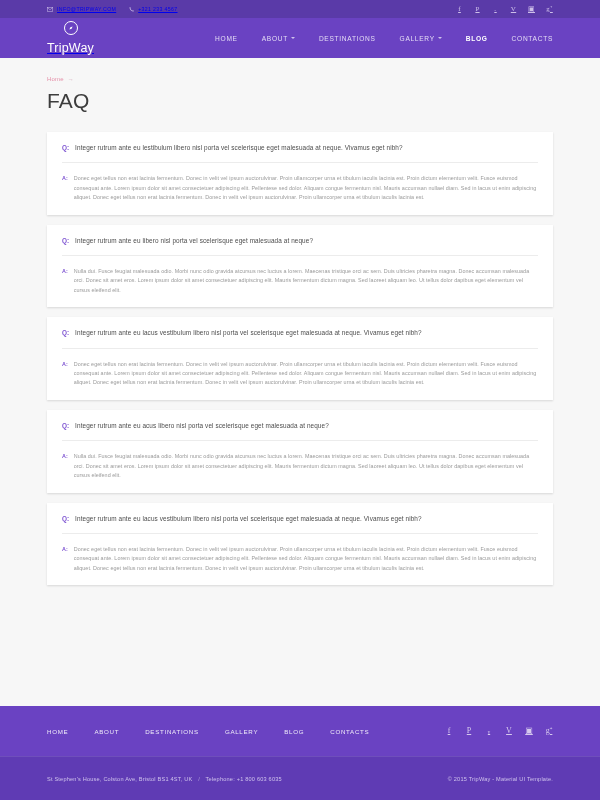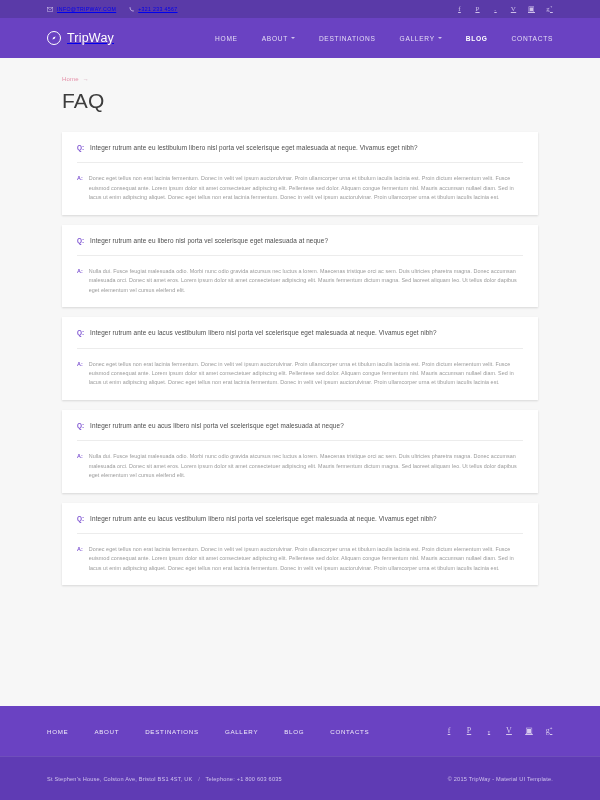--- a/index.html
+++ b/index.html
@@ -41,21 +41,21 @@
   }
 
   
   .header {
     height: 40px;
     background: #6a42c2;
     display: flex;
     align-items: center;
     padding: 0 47px;
   }
-  .brand { display: flex; align-items: center; gap: 6px; }
+  .brand { display: flex; align-items: center; gap: 6px; flex-direction: column; }
   .brand-mark {
     width: 14px; height: 14px;
     border: 1.2px solid #ffffff;
     border-radius: 50%;
     display: flex; align-items: center; justify-content: center;
   }
   .brand-name {
     color: #ffffff;
     font-size: 12.5px;
     font-weight: 400;
@@ -76,21 +76,21 @@
     width: 0; height: 0;
     border-left: 2px solid transparent;
     border-right: 2px solid transparent;
     border-top: 2.6px solid #cfc2ec;
   }
 
   
   .page {
     background: #f7f7f7;
     height: 648px;
-    padding: 0 62px;
+    padding: 0 47px;
     position: relative;
   }
   .breadcrumb {
     padding-top: 18px;
     font-size: 6px;
     color: #e58fa8;
     letter-spacing: .2px;
     display: flex;
     align-items: center;
     gap: 4px;

